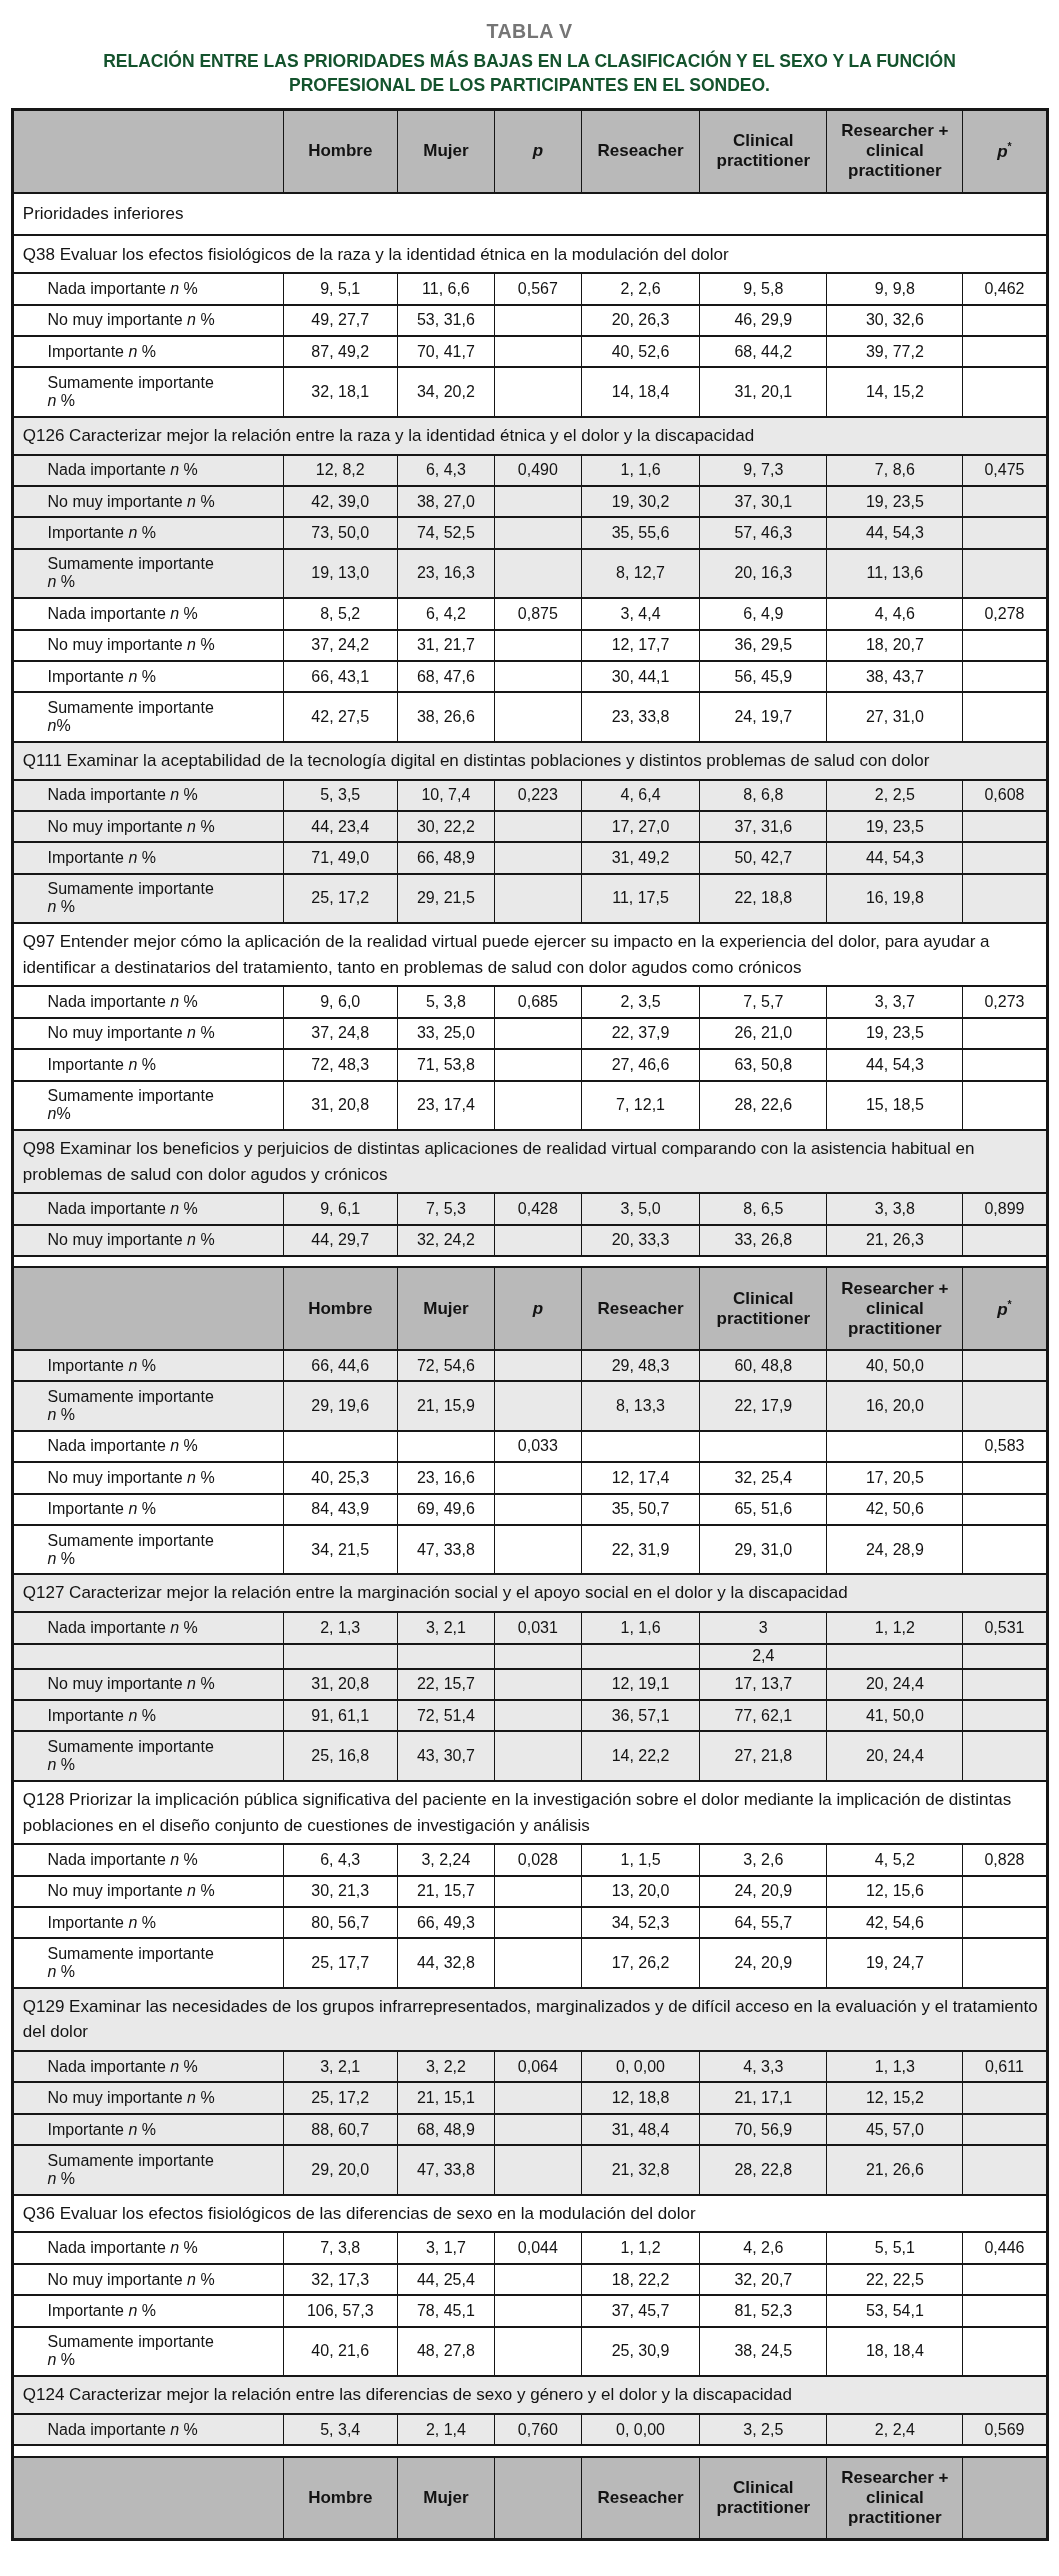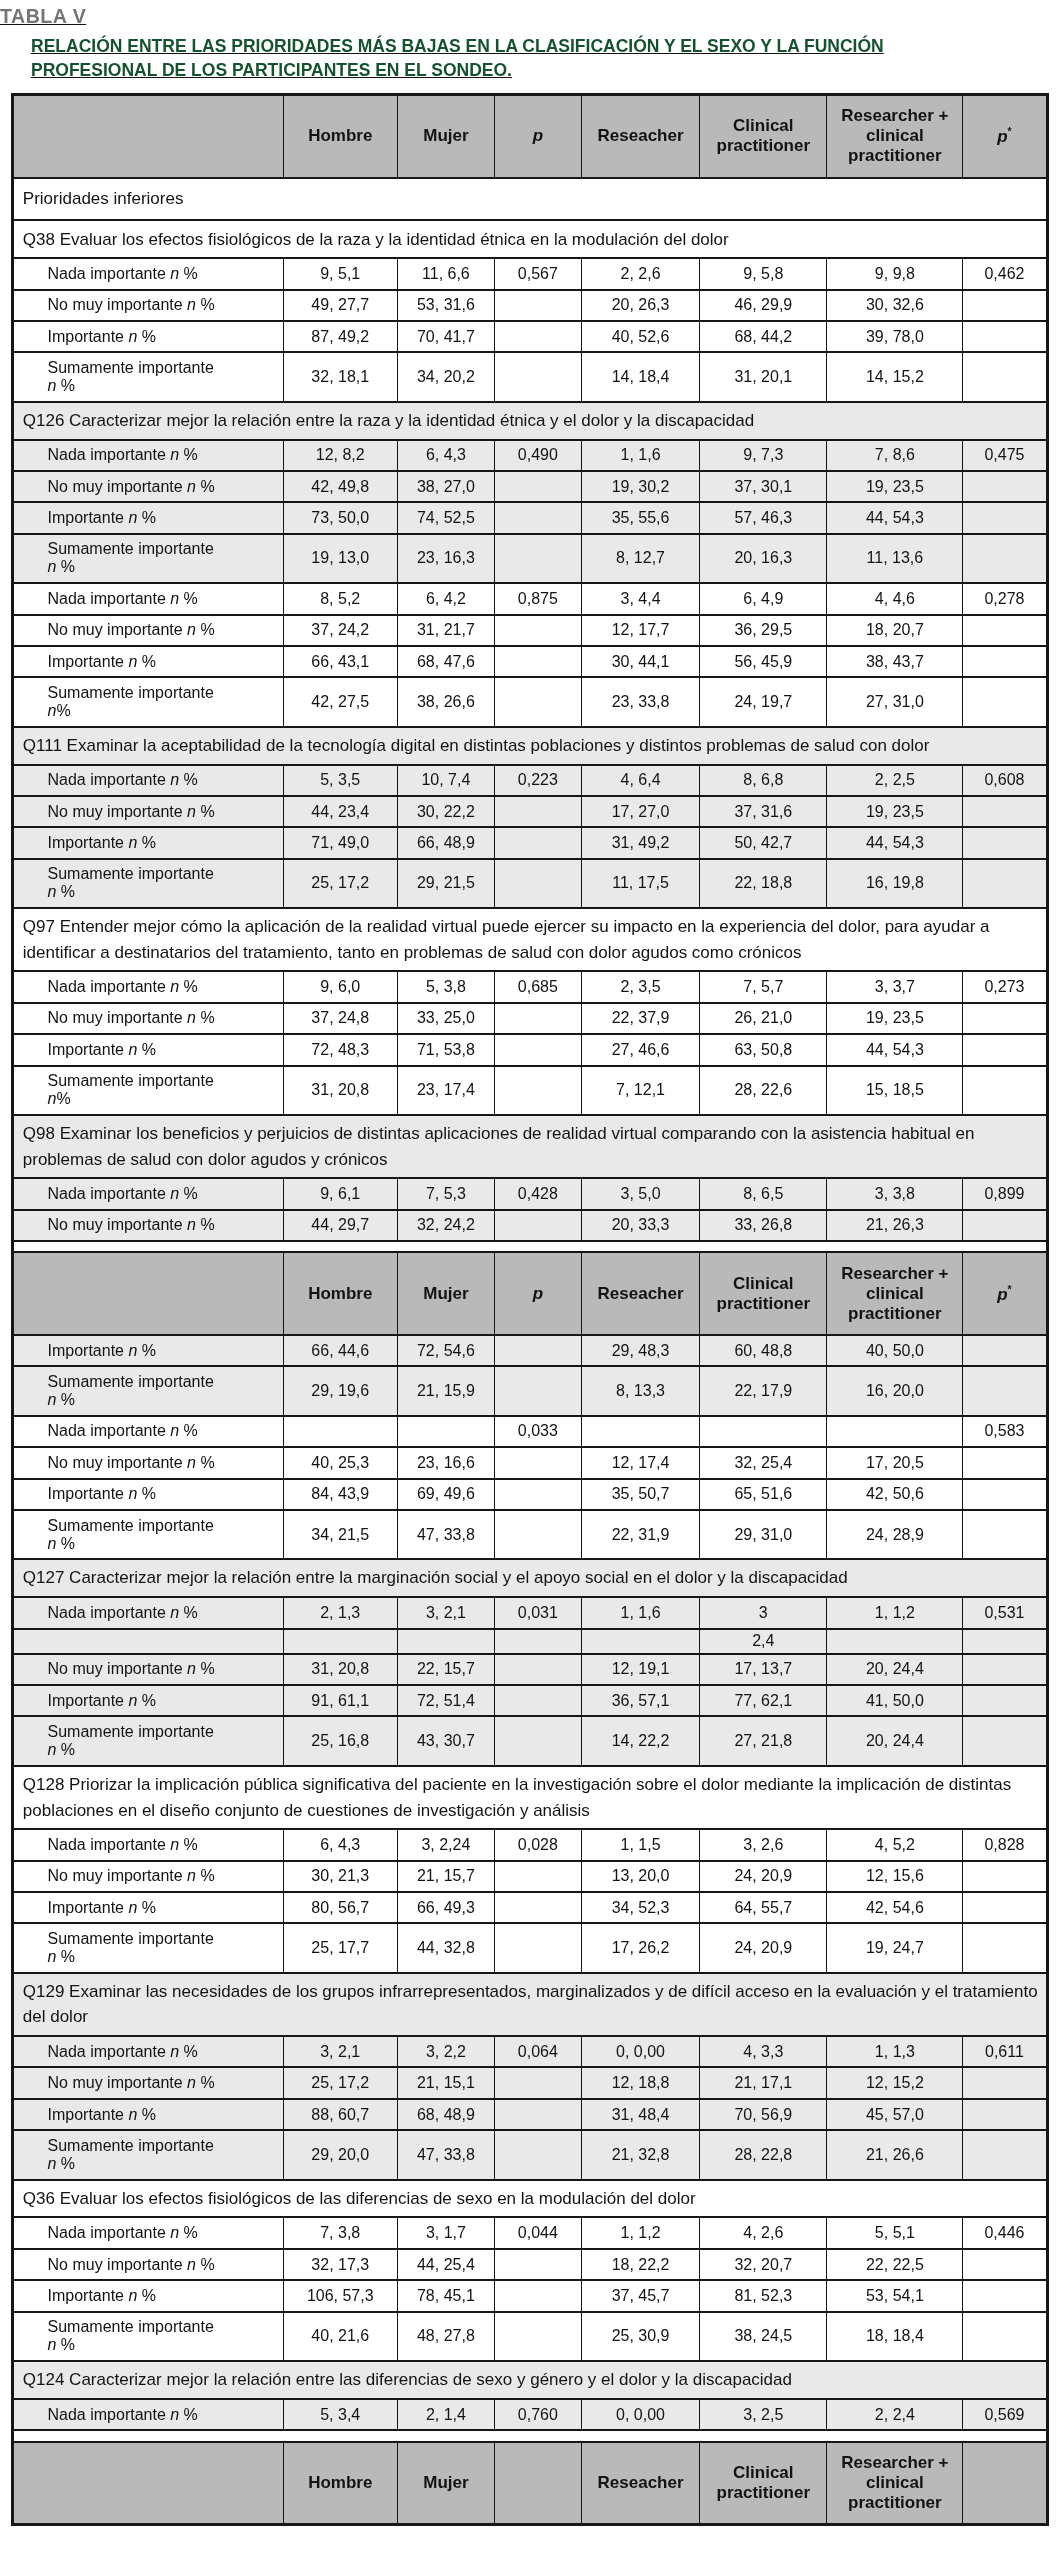--- a/index.html
+++ b/index.html
@@ -6,21 +6,21 @@
     margin: 0;
     padding: 0;
     background: #ffffff;
     color: #131313;
     font-family: "Liberation Sans", sans-serif;
     -webkit-font-smoothing: antialiased;
   }
   body { width: 1059px; }
 
   
-  .caption { padding-top: 5px; text-decoration: underline; }
+  .caption { text-align: center; padding-top: 20px; }
   .caption .t1 {
     font-size: 19.6px;
     font-weight: bold;
     color: var(--title-gray, #757575);
     letter-spacing: 0.5px;
   }
   .caption .t2 {
     font-size: 17.5px;
     font-weight: bold;
     color: #14532d;
@@ -129,21 +129,21 @@
         <td class="val">30, 32,6</td>
         <td class="val"></td>
       </tr>
       <tr class="">
         <td class="lbl">Importante <i>n</i> %</td>
         <td class="val">87, 49,2</td>
         <td class="val">70, 41,7</td>
         <td class="val"></td>
         <td class="val">40, 52,6</td>
         <td class="val">68, 44,2</td>
-        <td class="val">39, 78,0</td>
+        <td class="val">39, 77,2</td>
         <td class="val"></td>
       </tr>
       <tr class="">
         <td class="lbl">Sumamente importante<br><i>n</i> %</td>
         <td class="val">32, 18,1</td>
         <td class="val">34, 20,2</td>
         <td class="val"></td>
         <td class="val">14, 18,4</td>
         <td class="val">31, 20,1</td>
         <td class="val">14, 15,2</td>
@@ -157,21 +157,21 @@
         <td class="val">12, 8,2</td>
         <td class="val">6, 4,3</td>
         <td class="val">0,490</td>
         <td class="val">1, 1,6</td>
         <td class="val">9, 7,3</td>
         <td class="val">7, 8,6</td>
         <td class="val">0,475</td>
       </tr>
       <tr class="shade">
         <td class="lbl">No muy importante <i>n</i> %</td>
-        <td class="val">42, 49,8</td>
+        <td class="val">42, 39,0</td>
         <td class="val">38, 27,0</td>
         <td class="val"></td>
         <td class="val">19, 30,2</td>
         <td class="val">37, 30,1</td>
         <td class="val">19, 23,5</td>
         <td class="val"></td>
       </tr>
       <tr class="shade">
         <td class="lbl">Importante <i>n</i> %</td>
         <td class="val">73, 50,0</td>

